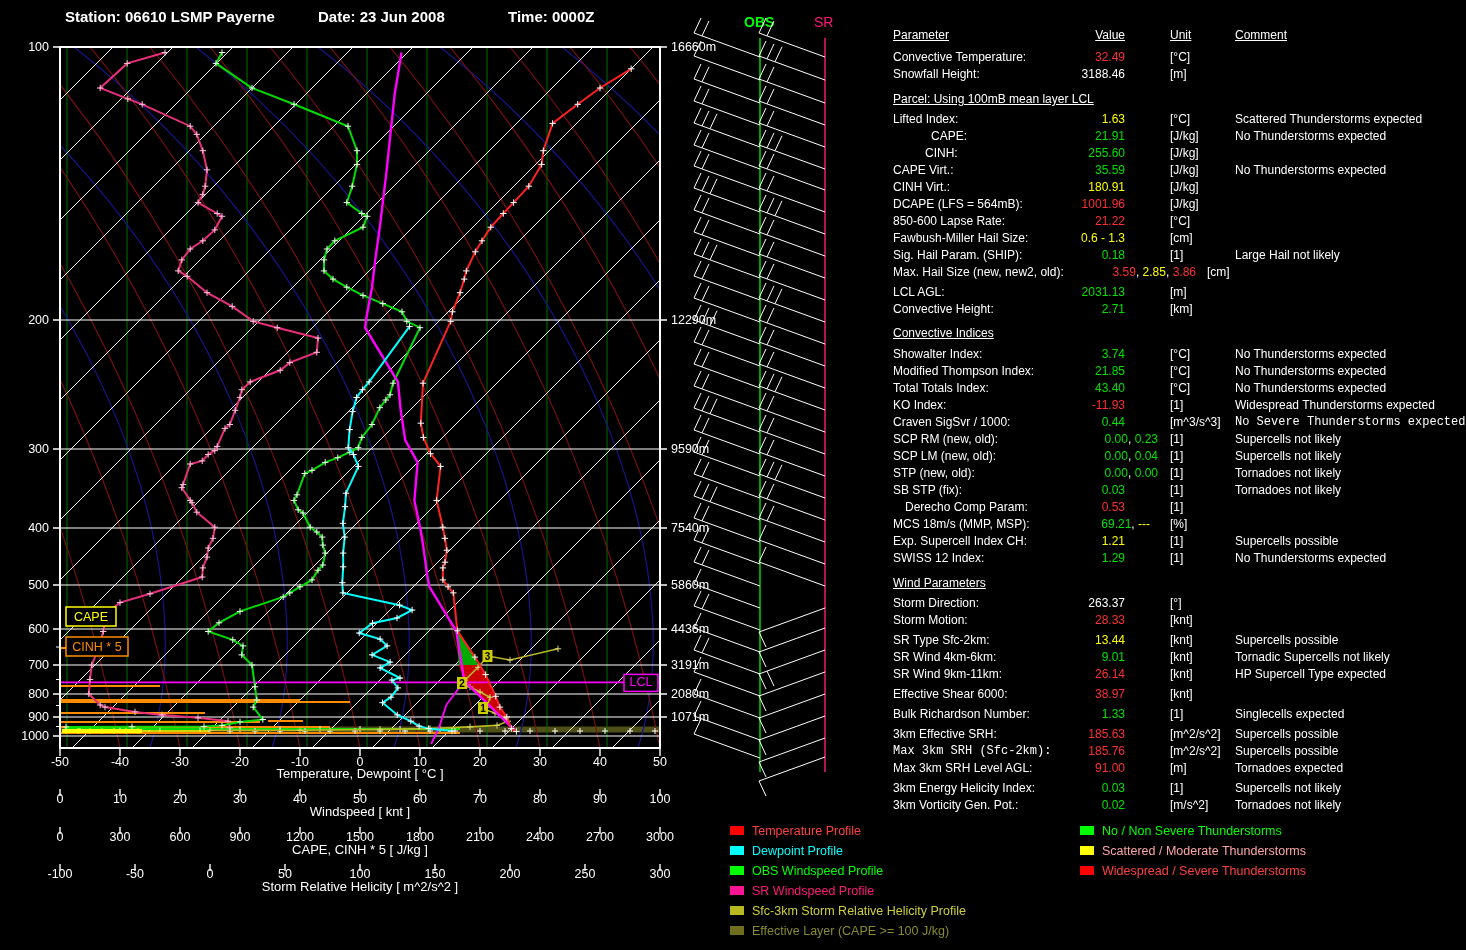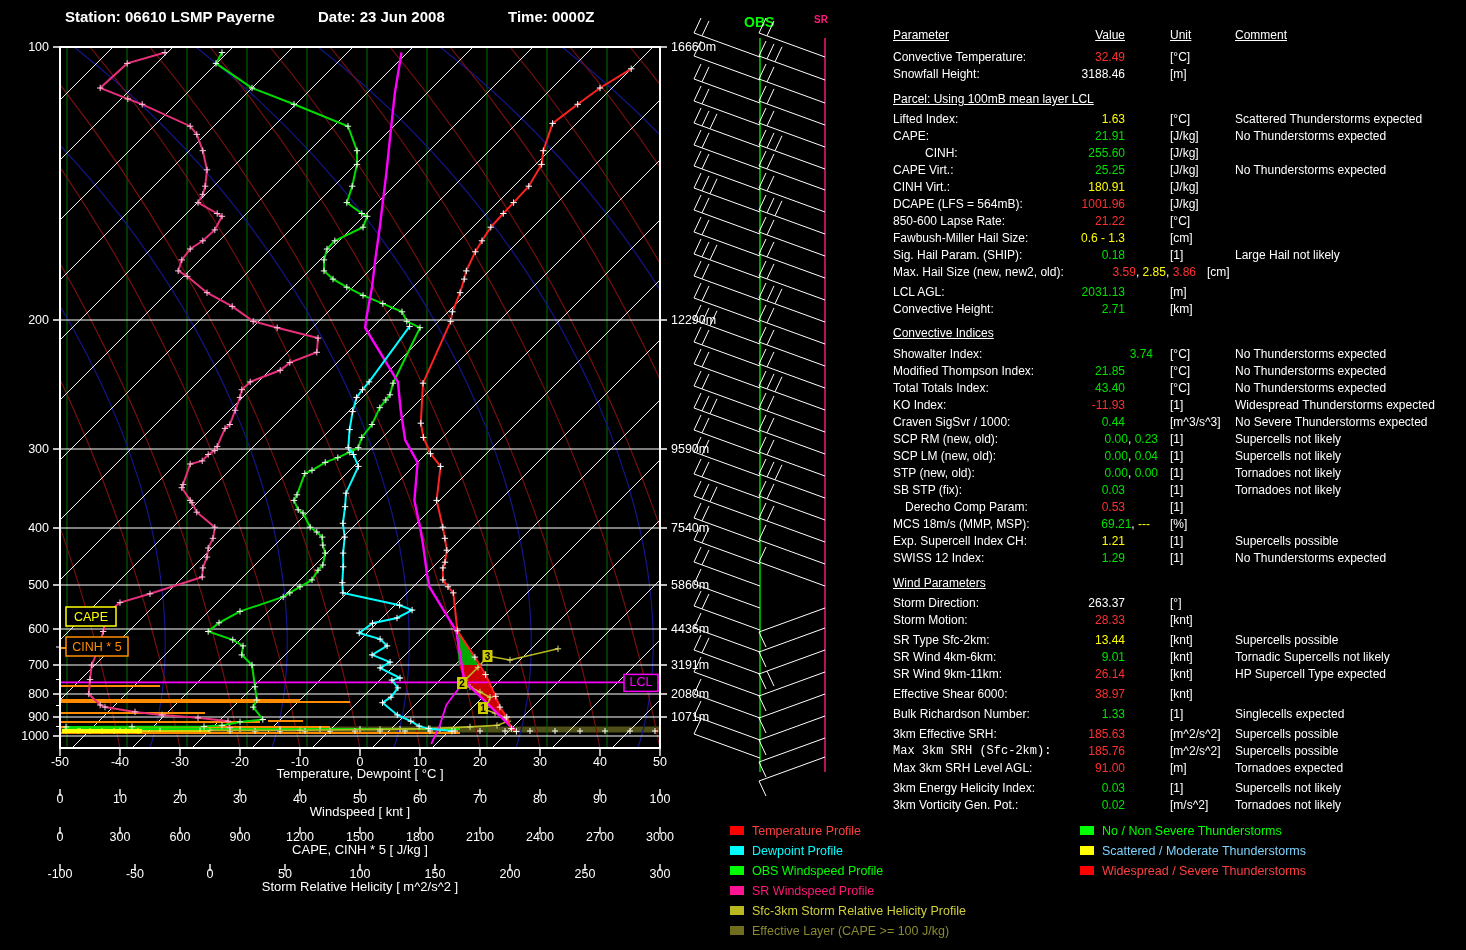--- a/index.html
+++ b/index.html
@@ -3,21 +3,21 @@
 <meta charset="utf-8">
 <style>
   html,body{margin:0;padding:0;background:#000;width:1466px;height:950px;overflow:hidden;
     font-family:"Liberation Sans","DejaVu Sans",sans-serif;}
   .abs{position:absolute;}
   #stage{position:relative;width:1466px;height:950px;background:#000;}
   #title-bar{left:0;top:8px;width:720px;color:#fff;font-size:15px;font-weight:bold;white-space:nowrap;}
   #title-bar span{position:absolute;top:0;}
   #station-label{left:65px;} #date-label{left:318px;} #time-label{left:508px;}
   #obs-col-label{left:744px;top:14px;color:#00ff00;font-weight:bold;font-size:14px;}
-  #sr-col-label{left:814px;top:14px;color:#ff1878;font-weight:bold;font-size:10px;}
+  #sr-col-label{left:814px;top:14px;color:#ff1878;font-weight:normal;font-size:14px;}
   #param-table{left:0;top:0;width:1466px;height:950px;font-size:12px;}
   .t-head{position:absolute;color:#fff;text-decoration:underline;white-space:nowrap;}
   .t-param{position:absolute;left:893px;color:#fff;}
   .t-val{position:absolute;text-align:right;}
   .t-unit{position:absolute;color:#fff;}
   .t-comment{position:absolute;left:1235px;color:#fff;}
   .t-section{position:absolute;left:893px;color:#fff;text-decoration:underline;}
   .lg-item{position:absolute;white-space:nowrap;font-size:12.5px;}
   .lg-swatch{position:absolute;width:14px;height:9px;top:2px;}
   .lg-text{position:absolute;left:22px;top:0;}
@@ -269,29 +269,29 @@
       <div class="t-val" style="top:50px;left:905px;width:220px;"><span class="c-red">32.49</span></div>
       <div class="t-unit" style="top:50px;left:1170px;">[°C]</div>
       <div class="t-param" style="top:67px;">Snowfall Height:</div>
       <div class="t-val" style="top:67px;left:905px;width:220px;"><span class="c-white">3188.46</span></div>
       <div class="t-unit" style="top:67px;left:1170px;">[m]</div>
       <div class="t-section" style="top:92px;">Parcel: Using 100mB mean layer LCL</div>
       <div class="t-param" style="top:112px;">Lifted Index:</div>
       <div class="t-val" style="top:112px;left:905px;width:220px;"><span class="c-yellow">1.63</span></div>
       <div class="t-unit" style="top:112px;left:1170px;">[°C]</div>
       <div class="t-comment" style="top:112px;">Scattered Thunderstorms expected</div>
-      <div class="t-param" style="top:129px;">CAPE:</div>
+      <div class="t-param" style="top:129px;margin-left:38px;">CAPE:</div>
       <div class="t-val" style="top:129px;left:905px;width:220px;"><span class="c-green">21.91</span></div>
       <div class="t-unit" style="top:129px;left:1170px;">[J/kg]</div>
       <div class="t-comment" style="top:129px;">No Thunderstorms expected</div>
       <div class="t-param" style="top:146px;margin-left:32px;">CINH:</div>
       <div class="t-val" style="top:146px;left:905px;width:220px;"><span class="c-green">255.60</span></div>
       <div class="t-unit" style="top:146px;left:1170px;">[J/kg]</div>
       <div class="t-param" style="top:163px;">CAPE Virt.:</div>
-      <div class="t-val" style="top:163px;left:905px;width:220px;"><span class="c-green">25.25</span></div>
+      <div class="t-val" style="top:163px;left:905px;width:220px;"><span class="c-green">35.59</span></div>
       <div class="t-unit" style="top:163px;left:1170px;">[J/kg]</div>
       <div class="t-comment" style="top:163px;">No Thunderstorms expected</div>
       <div class="t-param" style="top:180px;text-align:right;">CINH Virt.:</div>
       <div class="t-val" style="top:180px;left:905px;width:220px;"><span class="c-yellow">180.91</span></div>
       <div class="t-unit" style="top:180px;left:1170px;">[J/kg]</div>
       <div class="t-param" style="top:197px;">DCAPE (LFS = 564mB):</div>
       <div class="t-val" style="top:197px;left:905px;width:220px;"><span class="c-red">1001.96</span></div>
       <div class="t-unit" style="top:197px;left:1170px;">[J/kg]</div>
       <div class="t-param" style="top:214px;">850-600 Lapse Rate:</div>
       <div class="t-val" style="top:214px;left:905px;width:220px;"><span class="c-red">21.22</span></div>
@@ -307,39 +307,39 @@
       <div class="t-val" style="top:265px;left:976px;width:220px;"><span class="c-red">3.59</span><span class="c-white">,  </span><span class="c-yellow">2.85</span><span class="c-white">,  </span><span class="c-red">3.86</span></div>
       <div class="t-unit" style="top:265px;left:1207px;">[cm]</div>
       <div class="t-param" style="top:285px;">LCL AGL:</div>
       <div class="t-val" style="top:285px;left:905px;width:220px;"><span class="c-green">2031.13</span></div>
       <div class="t-unit" style="top:285px;left:1170px;">[m]</div>
       <div class="t-param" style="top:302px;">Convective Height:</div>
       <div class="t-val" style="top:302px;left:905px;width:220px;"><span class="c-green">2.71</span></div>
       <div class="t-unit" style="top:302px;left:1170px;">[km]</div>
       <div class="t-section" style="top:326px;">Convective Indices</div>
       <div class="t-param" style="top:347px;">Showalter Index:</div>
-      <div class="t-val" style="top:347px;left:905px;width:220px;margin-left:28px;"><span class="c-green">3.74</span></div>
+      <div class="t-val" style="top:347px;left:905px;width:220px;"><span class="c-green">3.74</span></div>
       <div class="t-unit" style="top:347px;left:1170px;">[°C]</div>
       <div class="t-comment" style="top:347px;">No Thunderstorms expected</div>
       <div class="t-param" style="top:364px;">Modified Thompson Index:</div>
       <div class="t-val" style="top:364px;left:905px;width:220px;"><span class="c-green">21.85</span></div>
       <div class="t-unit" style="top:364px;left:1170px;">[°C]</div>
       <div class="t-comment" style="top:364px;">No Thunderstorms expected</div>
       <div class="t-param" style="top:381px;">Total Totals Index:</div>
       <div class="t-val" style="top:381px;left:905px;width:220px;"><span class="c-green">43.40</span></div>
       <div class="t-unit" style="top:381px;left:1170px;">[°C]</div>
       <div class="t-comment" style="top:381px;">No Thunderstorms expected</div>
       <div class="t-param" style="top:398px;">KO Index:</div>
       <div class="t-val" style="top:398px;left:905px;width:220px;"><span class="c-red">-11.93</span></div>
       <div class="t-unit" style="top:398px;left:1170px;">[1]</div>
       <div class="t-comment" style="top:398px;">Widespread Thunderstorms expected</div>
       <div class="t-param" style="top:415px;">Craven SigSvr / 1000:</div>
       <div class="t-val" style="top:415px;left:905px;width:220px;"><span class="c-green">0.44</span></div>
       <div class="t-unit" style="top:415px;left:1170px;">[m^3/s^3]</div>
-      <div class="t-comment" style="top:415px;">No Severe Thunderstorms expected</div>
+      <div class="t-comment" style="top:415px;font-family:Liberation Mono, monospace;">No Severe Thunderstorms expected</div>
       <div class="t-param" style="top:432px;">SCP RM (new, old):</div>
       <div class="t-val" style="top:432px;left:938px;width:220px;"><span class="c-green">0.00</span><span class="c-white">,  </span><span class="c-green">0.23</span></div>
       <div class="t-unit" style="top:432px;left:1170px;">[1]</div>
       <div class="t-comment" style="top:432px;">Supercells not likely</div>
       <div class="t-param" style="top:449px;">SCP LM (new, old):</div>
       <div class="t-val" style="top:449px;left:938px;width:220px;"><span class="c-green">0.00</span><span class="c-white">,  </span><span class="c-green">0.04</span></div>
       <div class="t-unit" style="top:449px;left:1170px;">[1]</div>
       <div class="t-comment" style="top:449px;">Supercells not likely</div>
       <div class="t-param" style="top:466px;">STP (new, old):</div>
       <div class="t-val" style="top:466px;left:938px;width:220px;"><span class="c-green">0.00</span><span class="c-white">,  </span><span class="c-green">0.00</span></div>
@@ -434,20 +434,20 @@
       <div class="lg-item abs" style="left: 730px; top: 924px;">
         <span class="lg-swatch" style="background: rgb(110, 110, 30);"></span>
         <span class="lg-text" style="color: rgb(138, 138, 48);">Effective Layer (CAPE &gt;= 100 J/kg)</span>
       </div>
       <div class="lg-item abs" style="left: 1080px; top: 824px;">
         <span class="lg-swatch" style="background: rgb(0, 255, 0);"></span>
         <span class="lg-text" style="color: rgb(0, 255, 0);">No / Non Severe Thunderstorms</span>
       </div>
       <div class="lg-item abs" style="left: 1080px; top: 844px;">
         <span class="lg-swatch" style="background: rgb(255, 255, 0);"></span>
-        <span class="lg-text" style="color: #7dd3fc;">Scattered / Moderate Thunderstorms</span>
+        <span class="lg-text" style="color: #fca5a5;">Scattered / Moderate Thunderstorms</span>
       </div>
       <div class="lg-item abs" style="left: 1080px; top: 864px;">
         <span class="lg-swatch" style="background: rgb(255, 0, 0);"></span>
         <span class="lg-text" style="color: rgb(255, 64, 64);">Widespread / Severe Thunderstorms</span>
       </div>
     </div>
 </div>
 
 </body></html>

